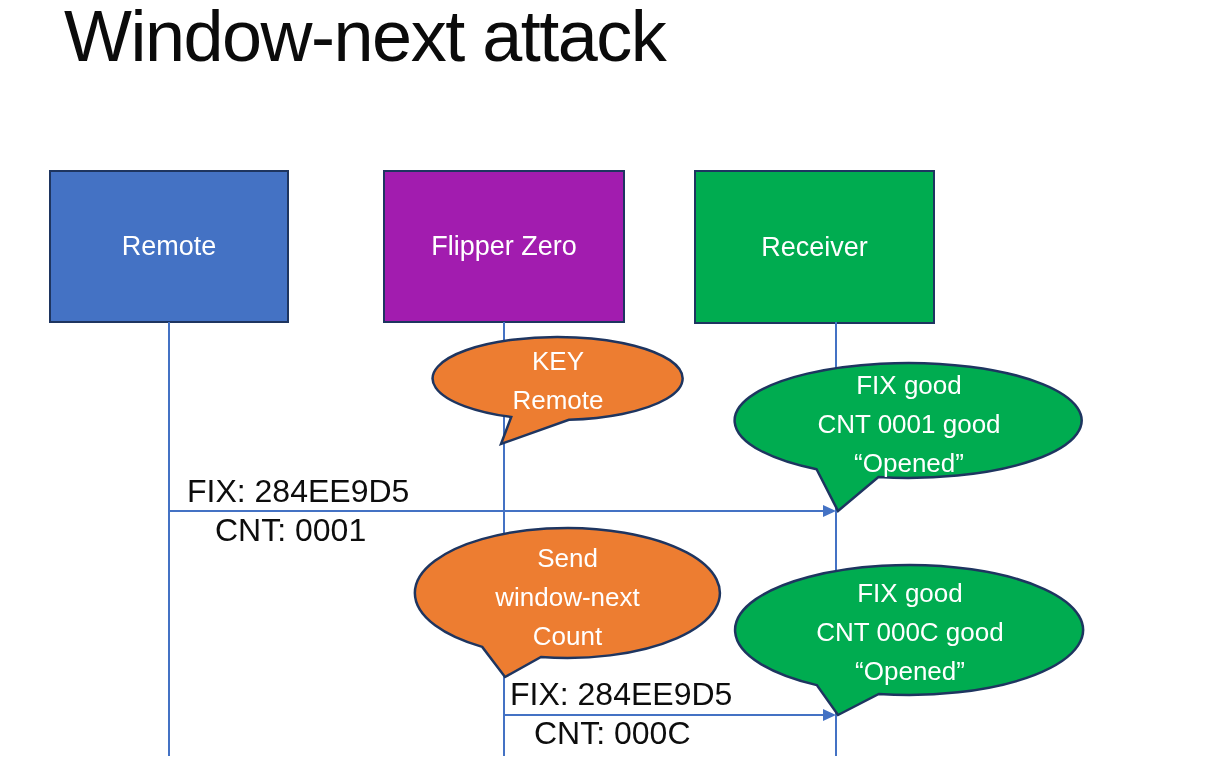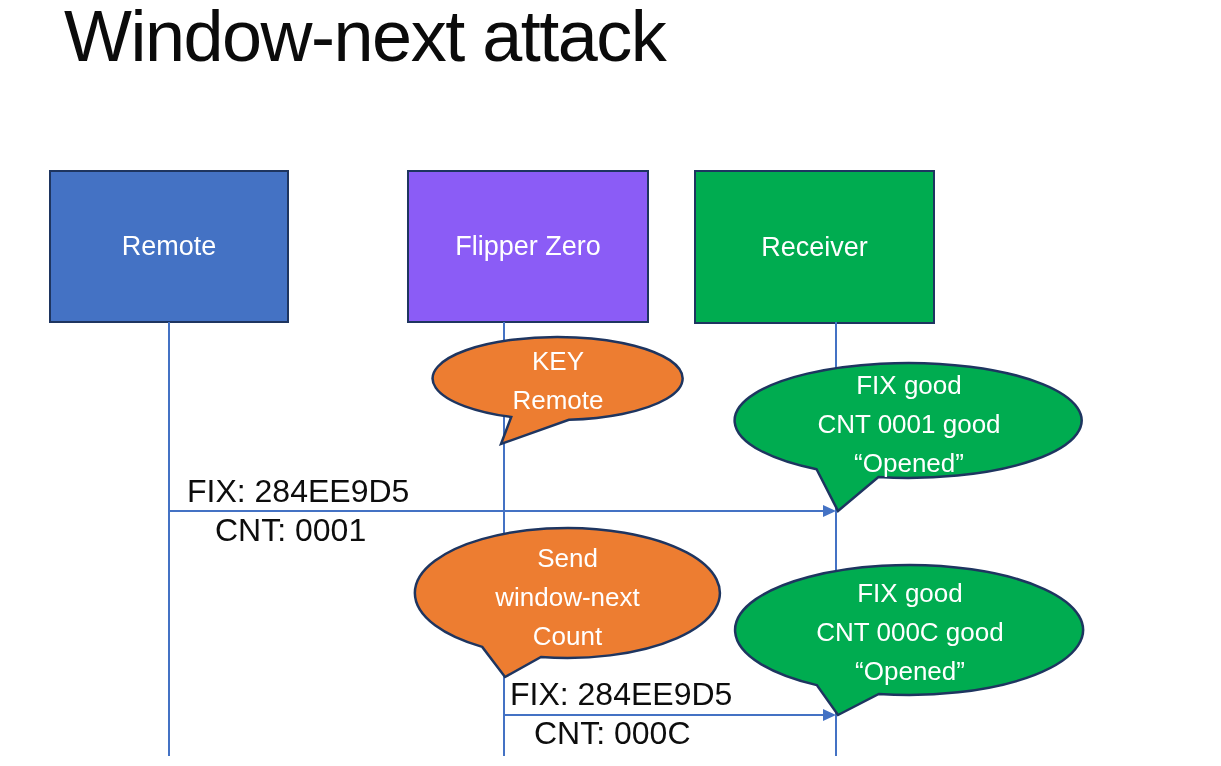--- a/index.html
+++ b/index.html
@@ -9,21 +9,21 @@
   }
   .title {
     position:absolute; left:64px; top:0px; font-size:72px; font-weight:300;
     color:#0b0b0b; letter-spacing:-1.5px; line-height:1.0; white-space:nowrap;
   }
   .actor {
     position:absolute; display:flex; align-items:center; justify-content:center;
     color:#ffffff; font-size:27px; border:2.5px solid #1e3560; box-sizing:border-box;
   }
   .actor-remote   { left:49px;  top:170px; width:240px; height:153px; background:#4472C4; }
-  .actor-flipper  { left:383px; top:170px; width:242px; height:153px; background:#8b5cf6;margin-left:24px; }
+  .actor-flipper  { left:383px; top:170px; width:242px; height:153px; background:#a21caf; }
   .actor-receiver { left:694px; top:170px; width:241px; height:154px; background:#00AC50; }
 
   .lifeline { position:absolute; width:2px; top:322px; height:444px; background:#4472C4; }
   .life-remote   { left:168px; }
   .life-flipper  { left:503px; }
   .life-receiver { left:835px; }
 
   .msg { position:absolute; height:0; }
   .msg-1 { left:169px; top:510px; width:667px; }
   .msg-2 { left:504px; top:714px; width:332px; }

